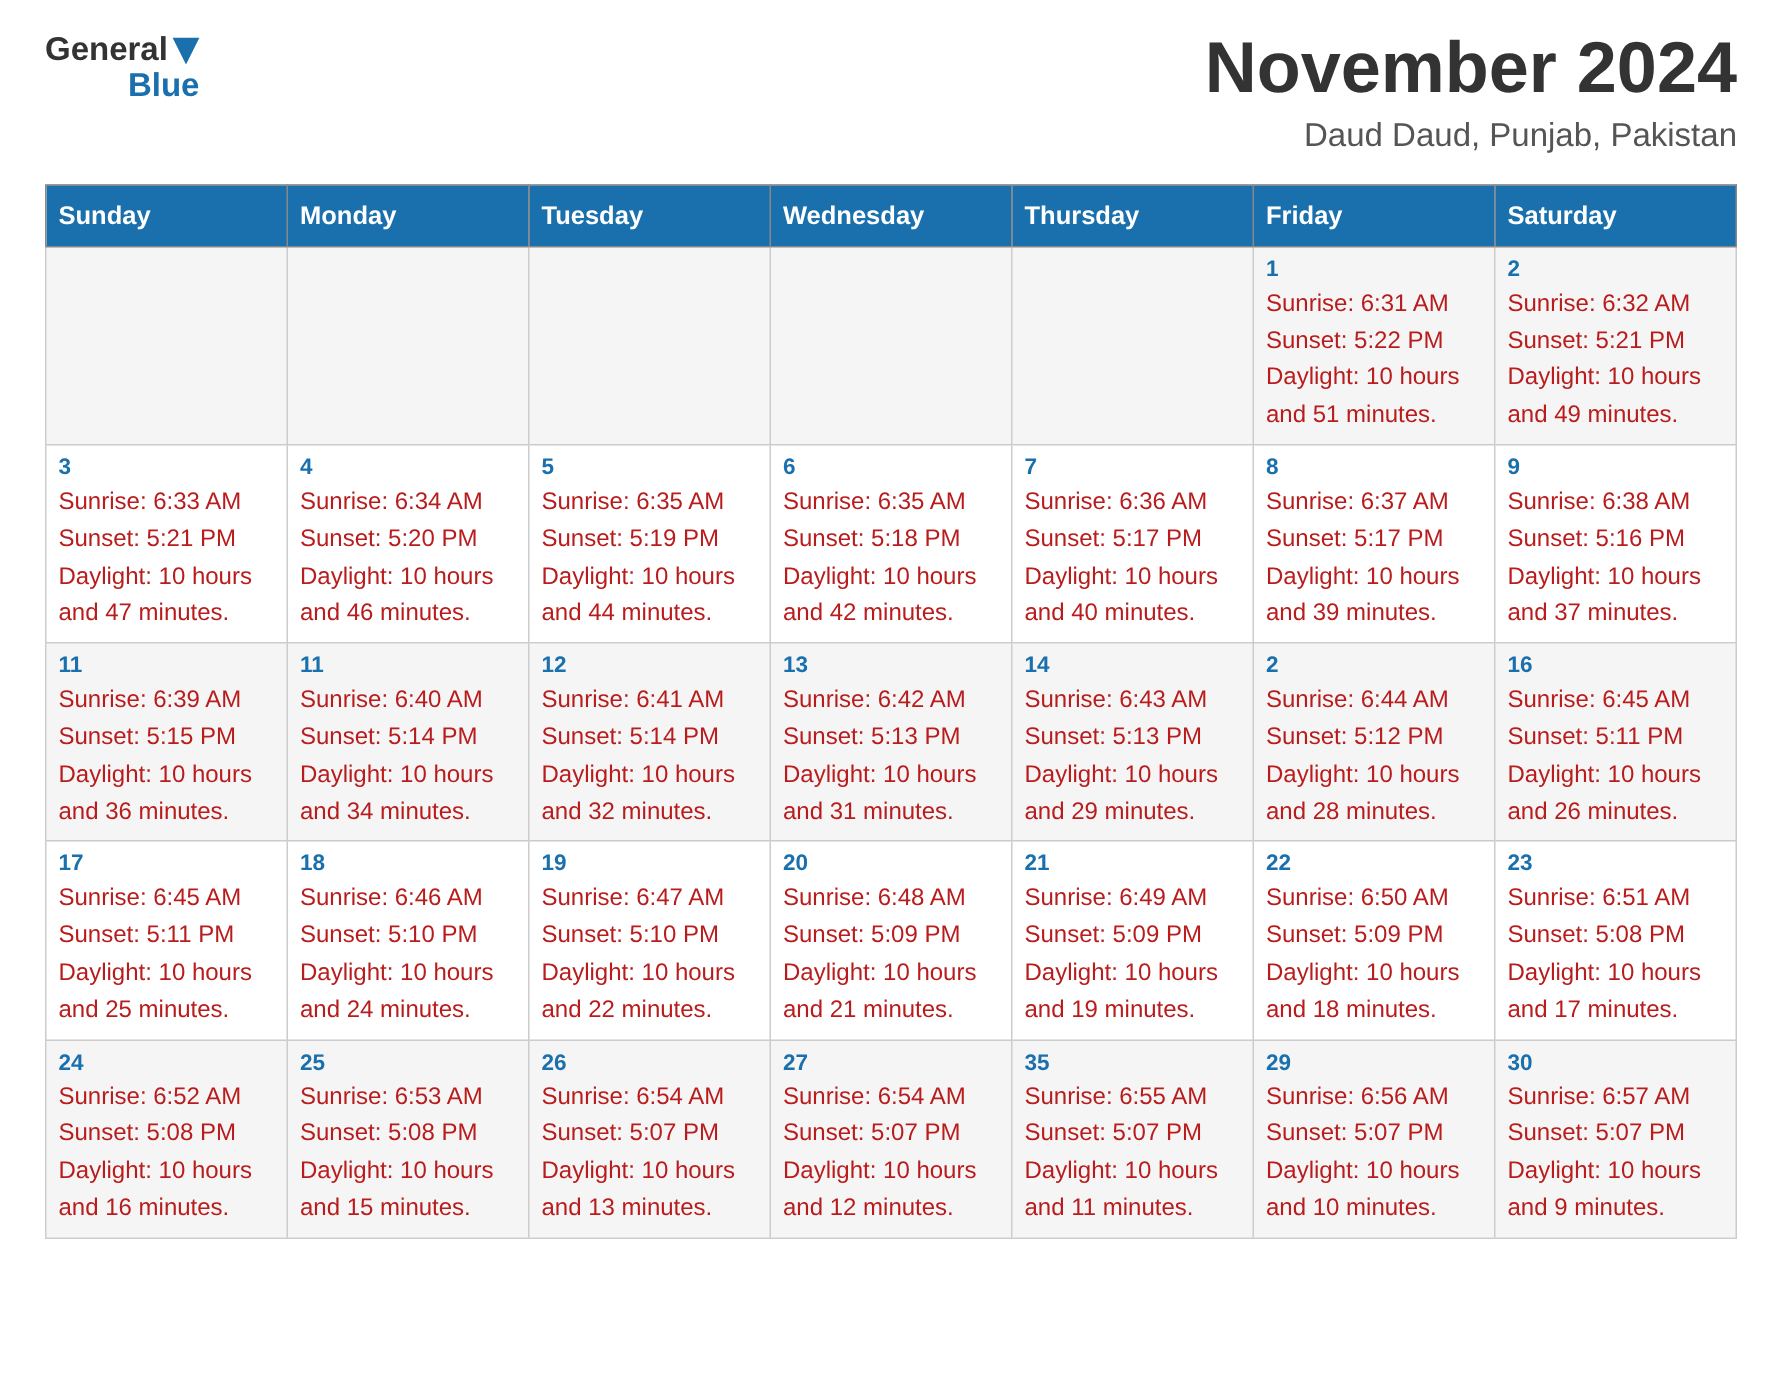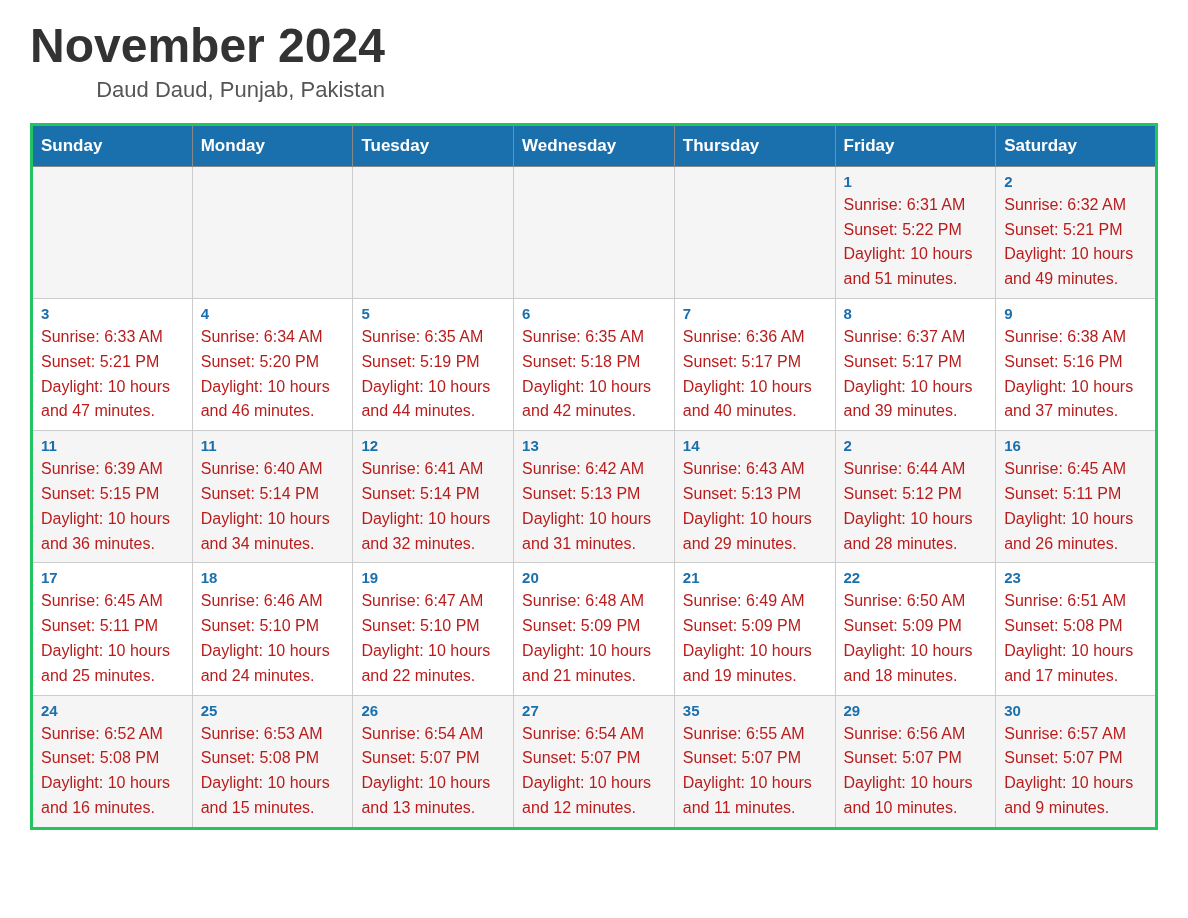--- a/index.html
+++ b/index.html
@@ -50,21 +50,21 @@
       line-height: 1.1;
     }
     .location-subtitle {
       font-size: 22px;
       color: #555;
       margin-top: 4px;
     }
     .calendar {
       width: 100%;
       border-collapse: collapse;
-      border: 3px solid #22c55e;
+      border: 1px solid #22c55e;
     }
     .calendar thead tr th {
       background-color: #1a6fad;
       color: #fff;
       font-size: 17px;
       font-weight: bold;
       padding: 10px 8px;
       text-align: left;
       border: 1px solid #888;
     }
@@ -100,20 +100,32 @@
       background-color: #f5f5f5;
     }
     
     .row-odd td { background-color: #f5f5f5; }
     .row-even td { background-color: #fff; }
   </style>
 </head>
 <body>
 
 <div class="header">
+  <div class="logo-wrapper">
+    <div class="logo-top">
+      <span class="logo-text-general">General</span>
+
+      <svg width="18" height="18" viewBox="0 0 18 18" style="margin-left:3px;margin-top:2px;">
+        <polygon points="0,0 18,0 9,18" fill="#1a6fad"></polygon>
+      </svg>
+    </div>
+    <div class="logo-bottom">
+      <span class="logo-text-blue">Blue</span>
+    </div>
+  </div>
   <div class="title-section">
     <div class="month-title">November 2024</div>
     <div class="location-subtitle">Daud Daud, Punjab, Pakistan</div>
   </div>
 </div>
 
 <table class="calendar">
   <thead>
     <tr>
 

